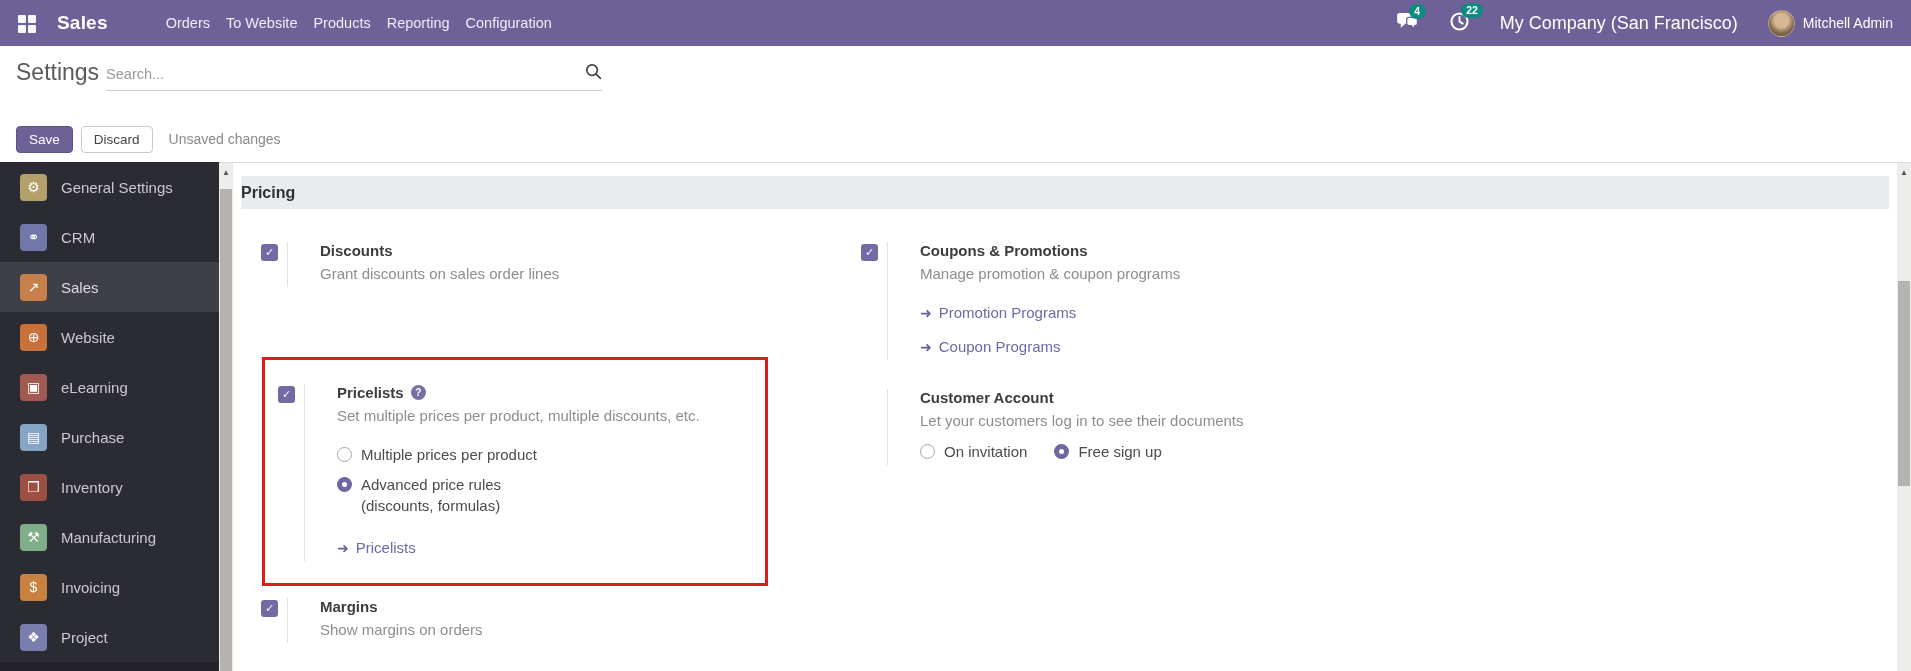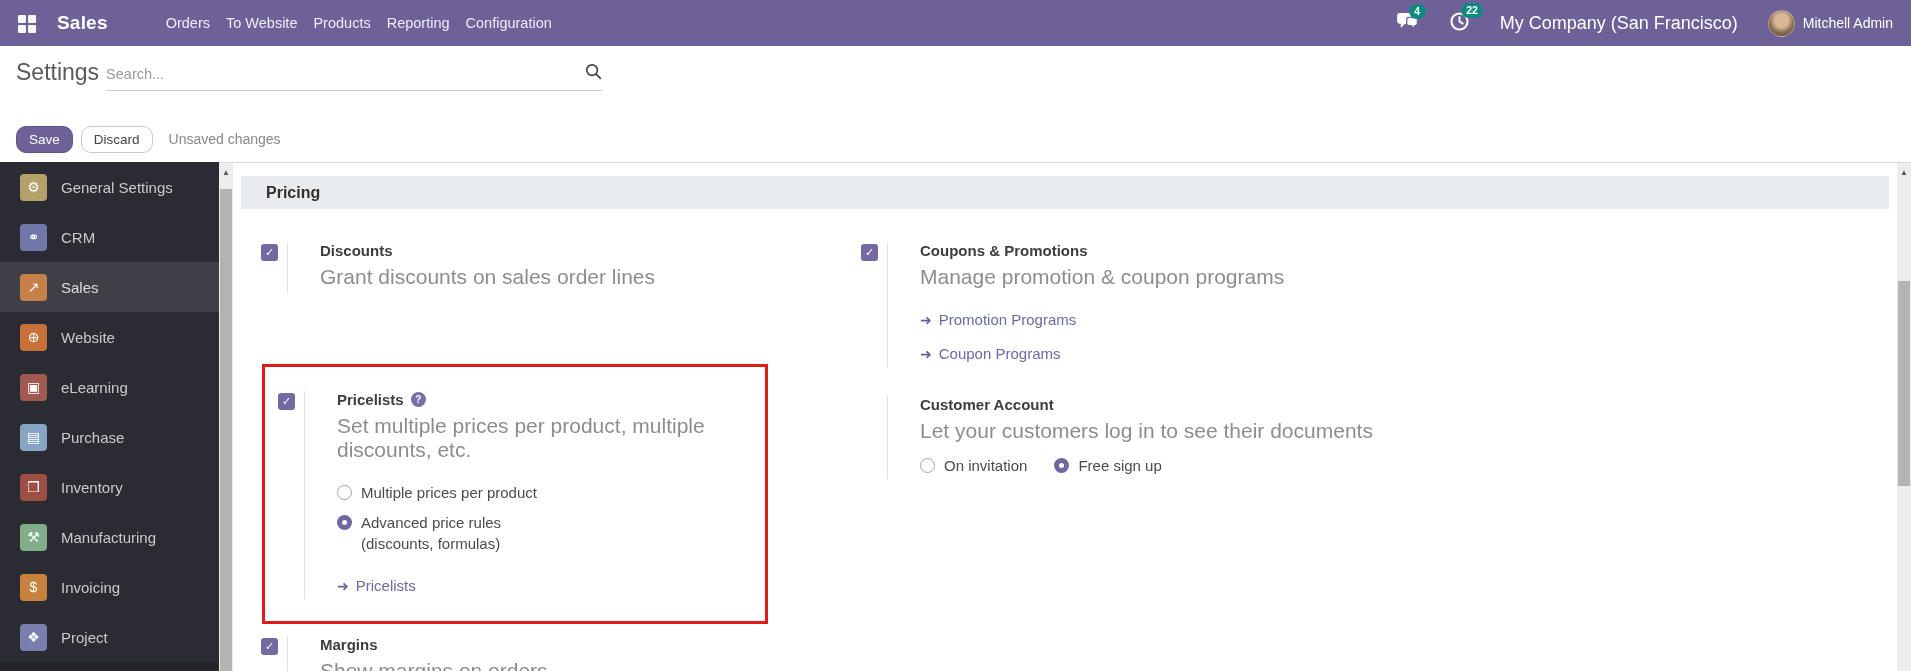--- a/index.html
+++ b/index.html
@@ -24,21 +24,21 @@
 
   
   .page-head { display:flex; justify-content:flex-start; align-items:flex-start; padding:13px 22px 0 16px; height:58px;gap:7px; }
   .page-title { font-size:23px; color:#5a5a5a; }
   .searchbox { width:496px; display:flex; align-items:center; border-bottom:1px solid #ccc; padding-bottom:6px; margin-top:4px; }
   .searchbox input { flex:1; border:none; outline:none; font-size:14.5px; color:#555; font-family:"Liberation Sans",sans-serif; }
   .searchbox input::placeholder { color:#9a9a9a; }
 
   
   .action-row { display:flex; align-items:center; gap:8px; padding:12px 16px 0; height:58px; }
-  .btn { font-size:13.5px; padding:5px 12px; border-radius:10px; cursor:pointer; font-family:"Liberation Sans",sans-serif; }
+  .btn { font-size:13.5px; padding:5px 12px; border-radius:4px; cursor:pointer; font-family:"Liberation Sans",sans-serif; }
   .btn-save { background:#6e6198; border:1px solid #5e5288; color:#fff; }
   .btn-discard { background:#fff; border:1px solid #c9c9c9; color:#444; }
   .status { color:#888; font-size:14px; margin-left:8px; }
 
   
   .main { display:flex; height:509px; }
   .sidebar { width:219px; background:#2b2b33; flex-shrink:0; display:flex; flex-direction:column; }
   .side-item { height:50px; display:flex; align-items:center; gap:14px; padding-left:20px; color:#c9c9ce; font-size:15px; cursor:pointer; }
   .side-item.active { background:#3f3f48; color:#dcdce0; }
   .app-icon { width:27px; height:27px; border-radius:4px; display:flex; align-items:center; justify-content:center; color:#fff; font-size:14px; flex-shrink:0; }
@@ -46,30 +46,30 @@
   .ic5{background:#86a4c4}.ic6{background:#9e4f43}.ic7{background:#7fae88}.ic8{background:#c8813f}.ic9{background:#797eae}
   .side-partial { flex:1; background:#232329; }
 
   .vscroll { width:14px; background:#ededeb; position:relative; flex-shrink:0; border-top:1px solid #dadada; }
   .vscroll .arr { display:block; text-align:center; font-size:8px; color:#555; padding-top:5px; cursor:pointer; }
   .vscroll .thumb { position:absolute; left:1px; right:1px; background:#b5b2b0; cursor:pointer; }
   .thumb-left { top:26px; bottom:0; }
   .thumb-right { top:118px; height:205px; }
 
   .content { flex:1; border-top:1px solid #dadada; padding:13px 8px 0; min-width:0; position:relative; }
-  .section-band { height:33px; background:#e9ecef; display:flex; align-items:center; padding-left:25px; font-size:16px; font-weight:bold; color:#303030; }
+  .section-band { height:33px; background:#e9ecef; display:flex; align-items:center; font-size:16px; font-weight:bold; color:#303030; }
   .settings-grid { display:grid; grid-template-columns:600px 600px; padding-top:33px; align-items:start; }
 
   .setting { display:flex; margin-left:20px; }
   .chk { width:17px; height:17px; border-radius:3px; background:#7469a3; color:#fff; font-size:11px; display:flex;
          align-items:center; justify-content:center; margin:2px 9px 0 0; flex-shrink:0; cursor:pointer; }
   .chk.ghost { visibility:hidden; }
   .sbody { border-left:1px solid #e2e2e2; padding-left:32px; padding-bottom:5px; }
   .lbl { font-size:15px; font-weight:bold; color:#3d3d3d; display:flex; align-items:center; gap:7px; }
-  .desc { font-size:21px; color:#8d8d8d; margin-top:6px; }
+  .desc { font-size:15px; color:#8d8d8d; margin-top:6px; }
   .helpq { width:15px; height:15px; border-radius:50%; background:#7a6fa5; color:#fff; font-size:10px; font-weight:bold;
            display:inline-flex; align-items:center; justify-content:center; cursor:pointer; }
 
   .radio-row { display:flex; align-items:center; gap:9px; font-size:15px; color:#4b4b4b; }
   .radio { width:15px; height:15px; border-radius:50%; border:1px solid #a5a5a5; background:#fff; flex-shrink:0; cursor:pointer; position:relative; }
   .radio.sel { border:none; background:#7266a0; }
   .radio.sel::after { content:""; position:absolute; top:5px; left:5px; width:5px; height:5px; border-radius:50%; background:#fff; }
   .sub-note { font-size:15px; color:#4b4b4b; margin:4px 0 0 24px; }
 
   .linkrow { display:flex; align-items:center; gap:7px; cursor:pointer; }

